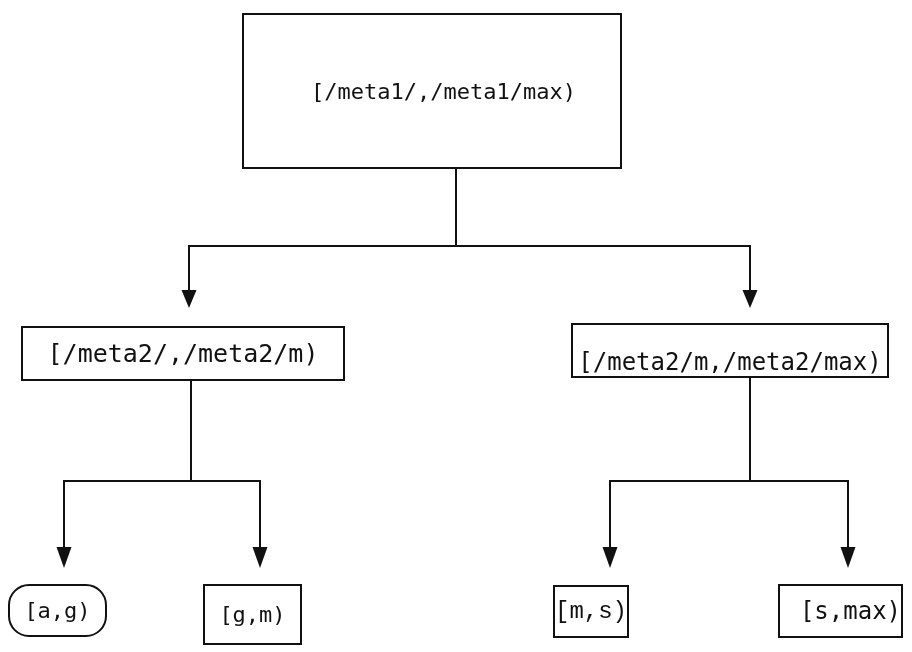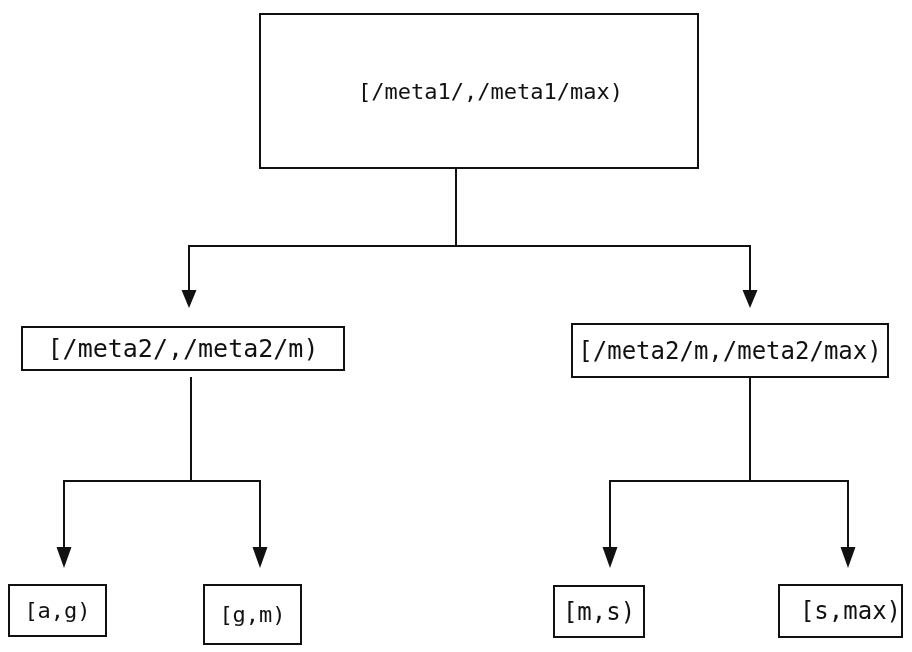--- a/index.html
+++ b/index.html
@@ -31,26 +31,26 @@
     justify-content: center;
     font-family: "DejaVu Sans Mono", "Liberation Mono", monospace;
     color: #111111;
     white-space: nowrap;
     text-align: center;
   }
   .fs22 { font-size: 22px; }
   .fs24 { font-size: 24px; }
   .fs25 { font-size: 25px; }
 
-  #node-root       { left: 259px; top: 13px;  width: 440px; height: 156px; padding-left: 23px; }
-  #node-meta2-low  { left: 21px;  top: 326px; width: 324px; height: 45px;  }
-  #node-meta2-high { left: 571px; top: 323px; width: 318px; height: 55px;  }
-  #node-leaf-ag    { left: 8px;   top: 584px; width: 99px;  height: 53px;  }
+  #node-root       { left: 242px; top: 13px;  width: 380px; height: 156px; padding-left: 23px; }
+  #node-meta2-low  { left: 21px;  top: 326px; width: 324px; height: 55px;  }
+  #node-meta2-high { left: 571px; top: 323px; width: 318px; height: 55px; align-items: flex-end;  }
+  #node-leaf-ag    { left: 8px;   top: 584px; width: 99px;  height: 53px; border-radius: 21px;  }
   #node-leaf-gm    { left: 203px; top: 584px; width: 99px;  height: 61px;  }
-  #node-leaf-ms    { left: 553px; top: 585px; width: 92px; height: 53px;  }
+  #node-leaf-ms    { left: 553px; top: 585px; width: 76px; height: 53px; font-family: Liberation Mono, monospace;  }
   #node-leaf-smax  { left: 778px; top: 584px; width: 125px; height: 54px; padding-left: 20px;  }
 
   .edge-line {
     stroke: #111111;
     stroke-width: 2;
     fill: none;
   }
   .arrow-head {
     fill: #111111;
     stroke: none;

